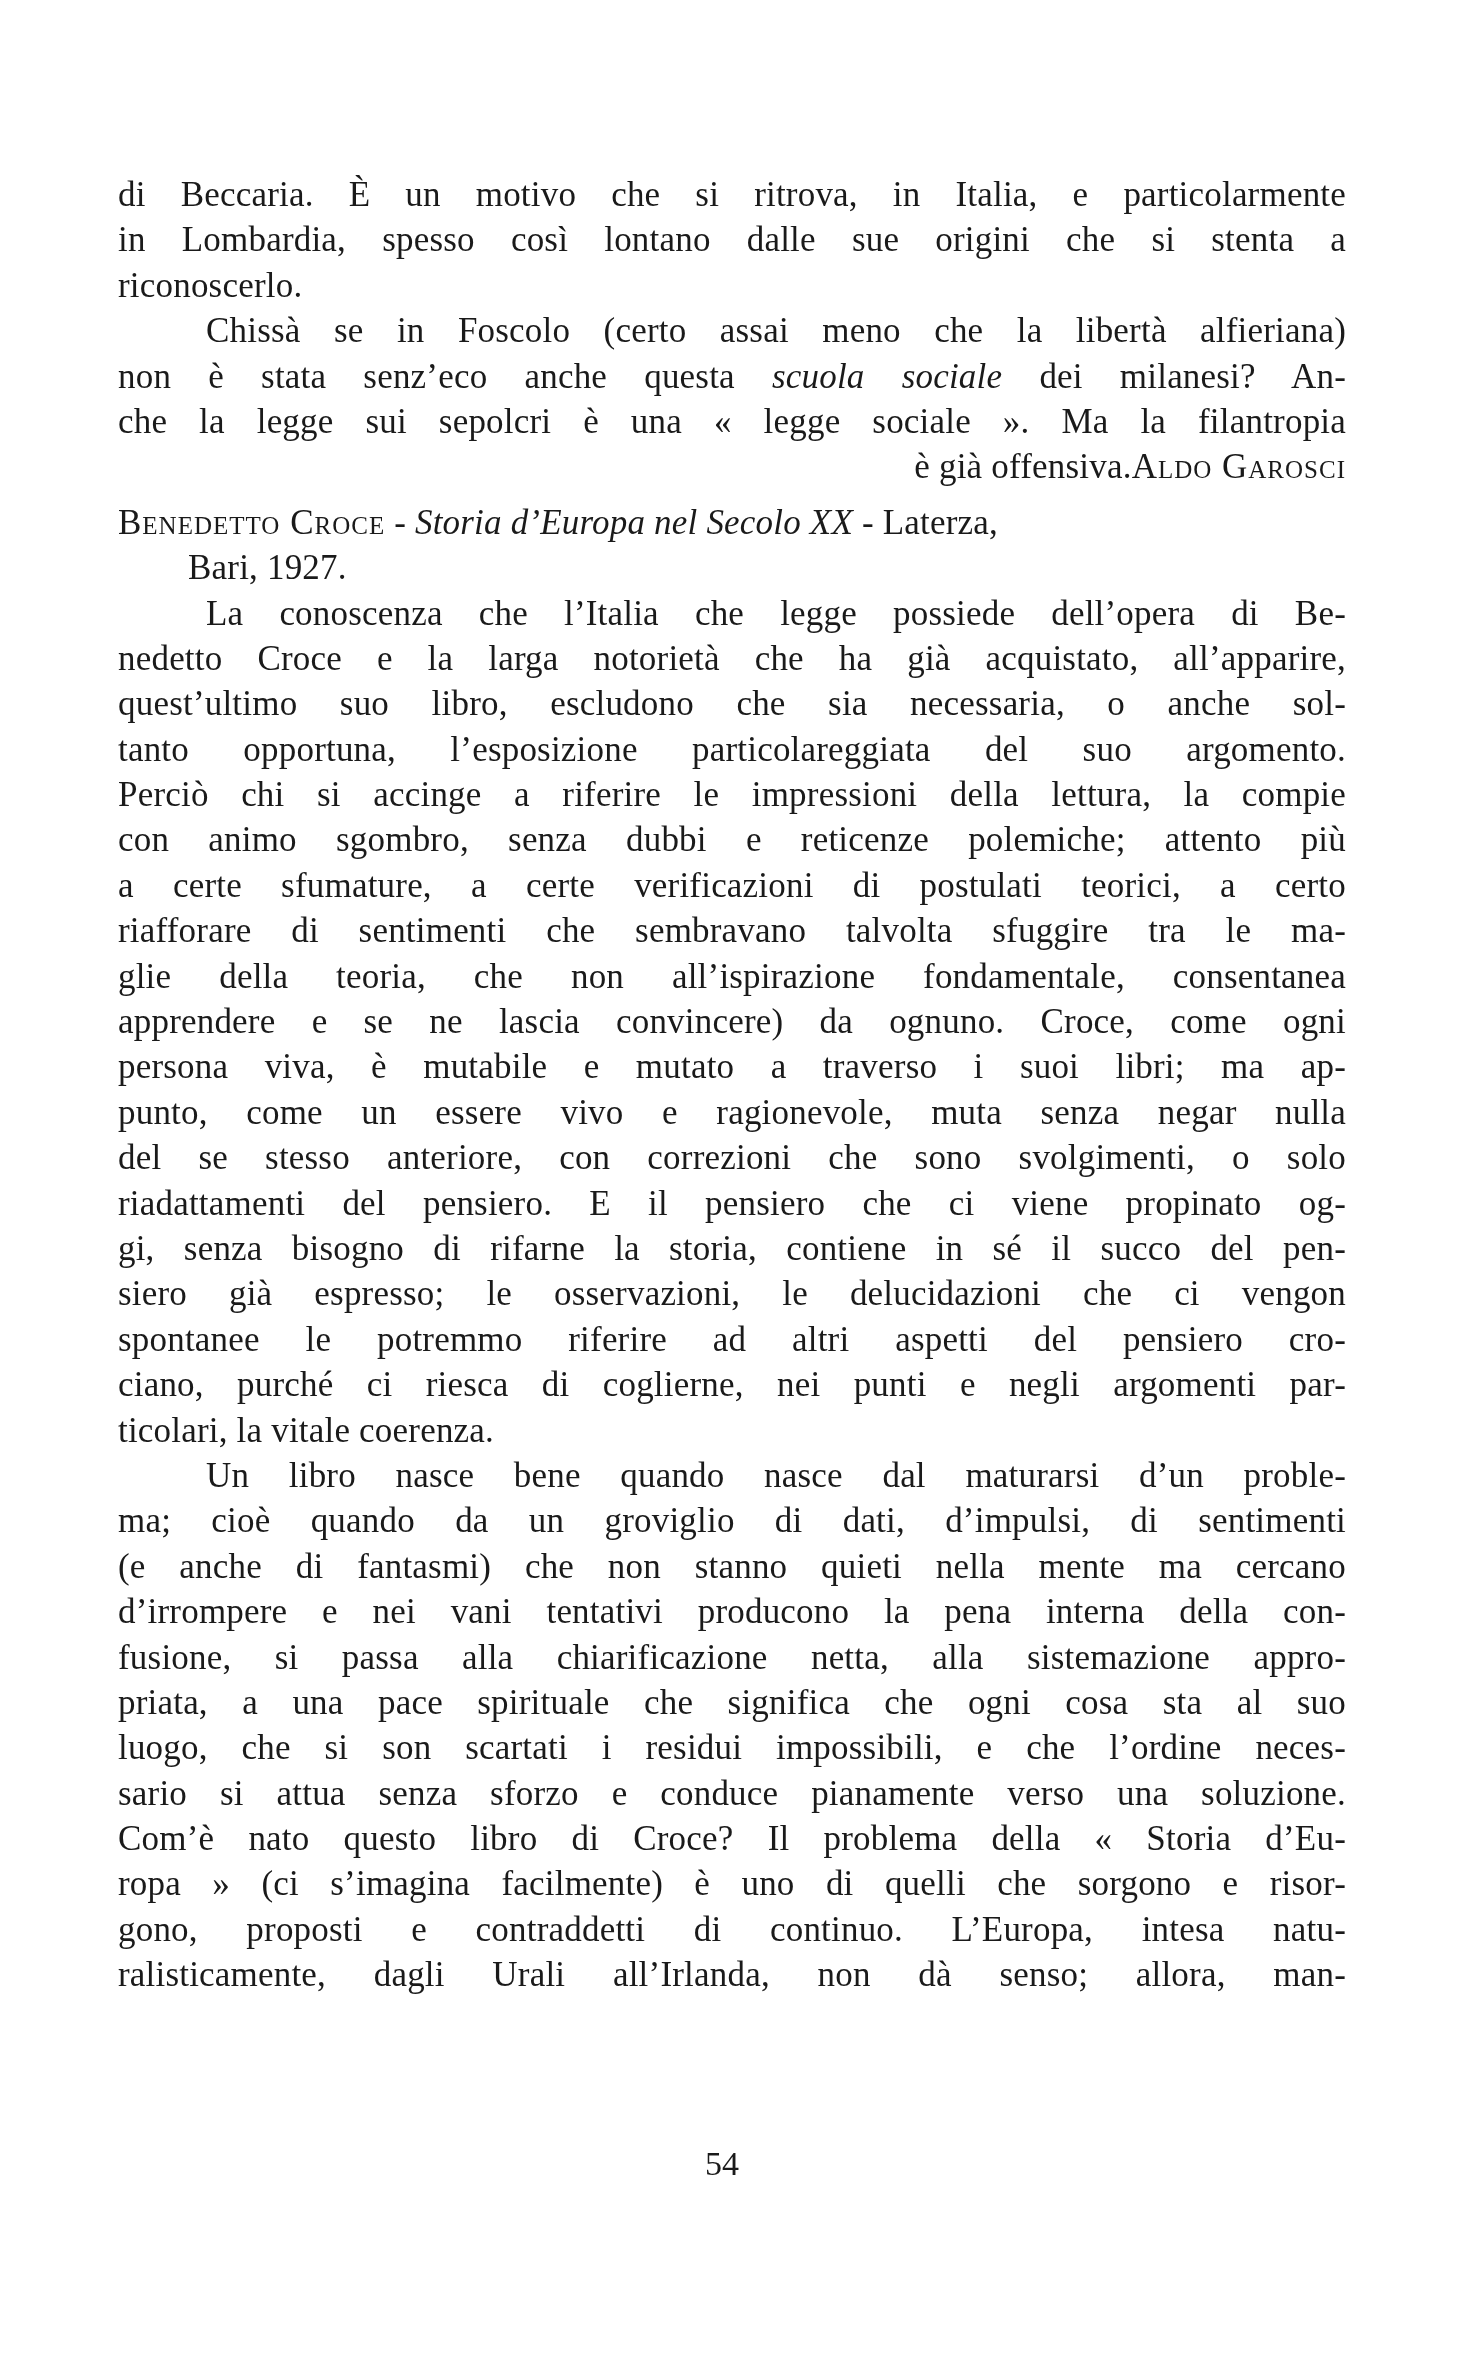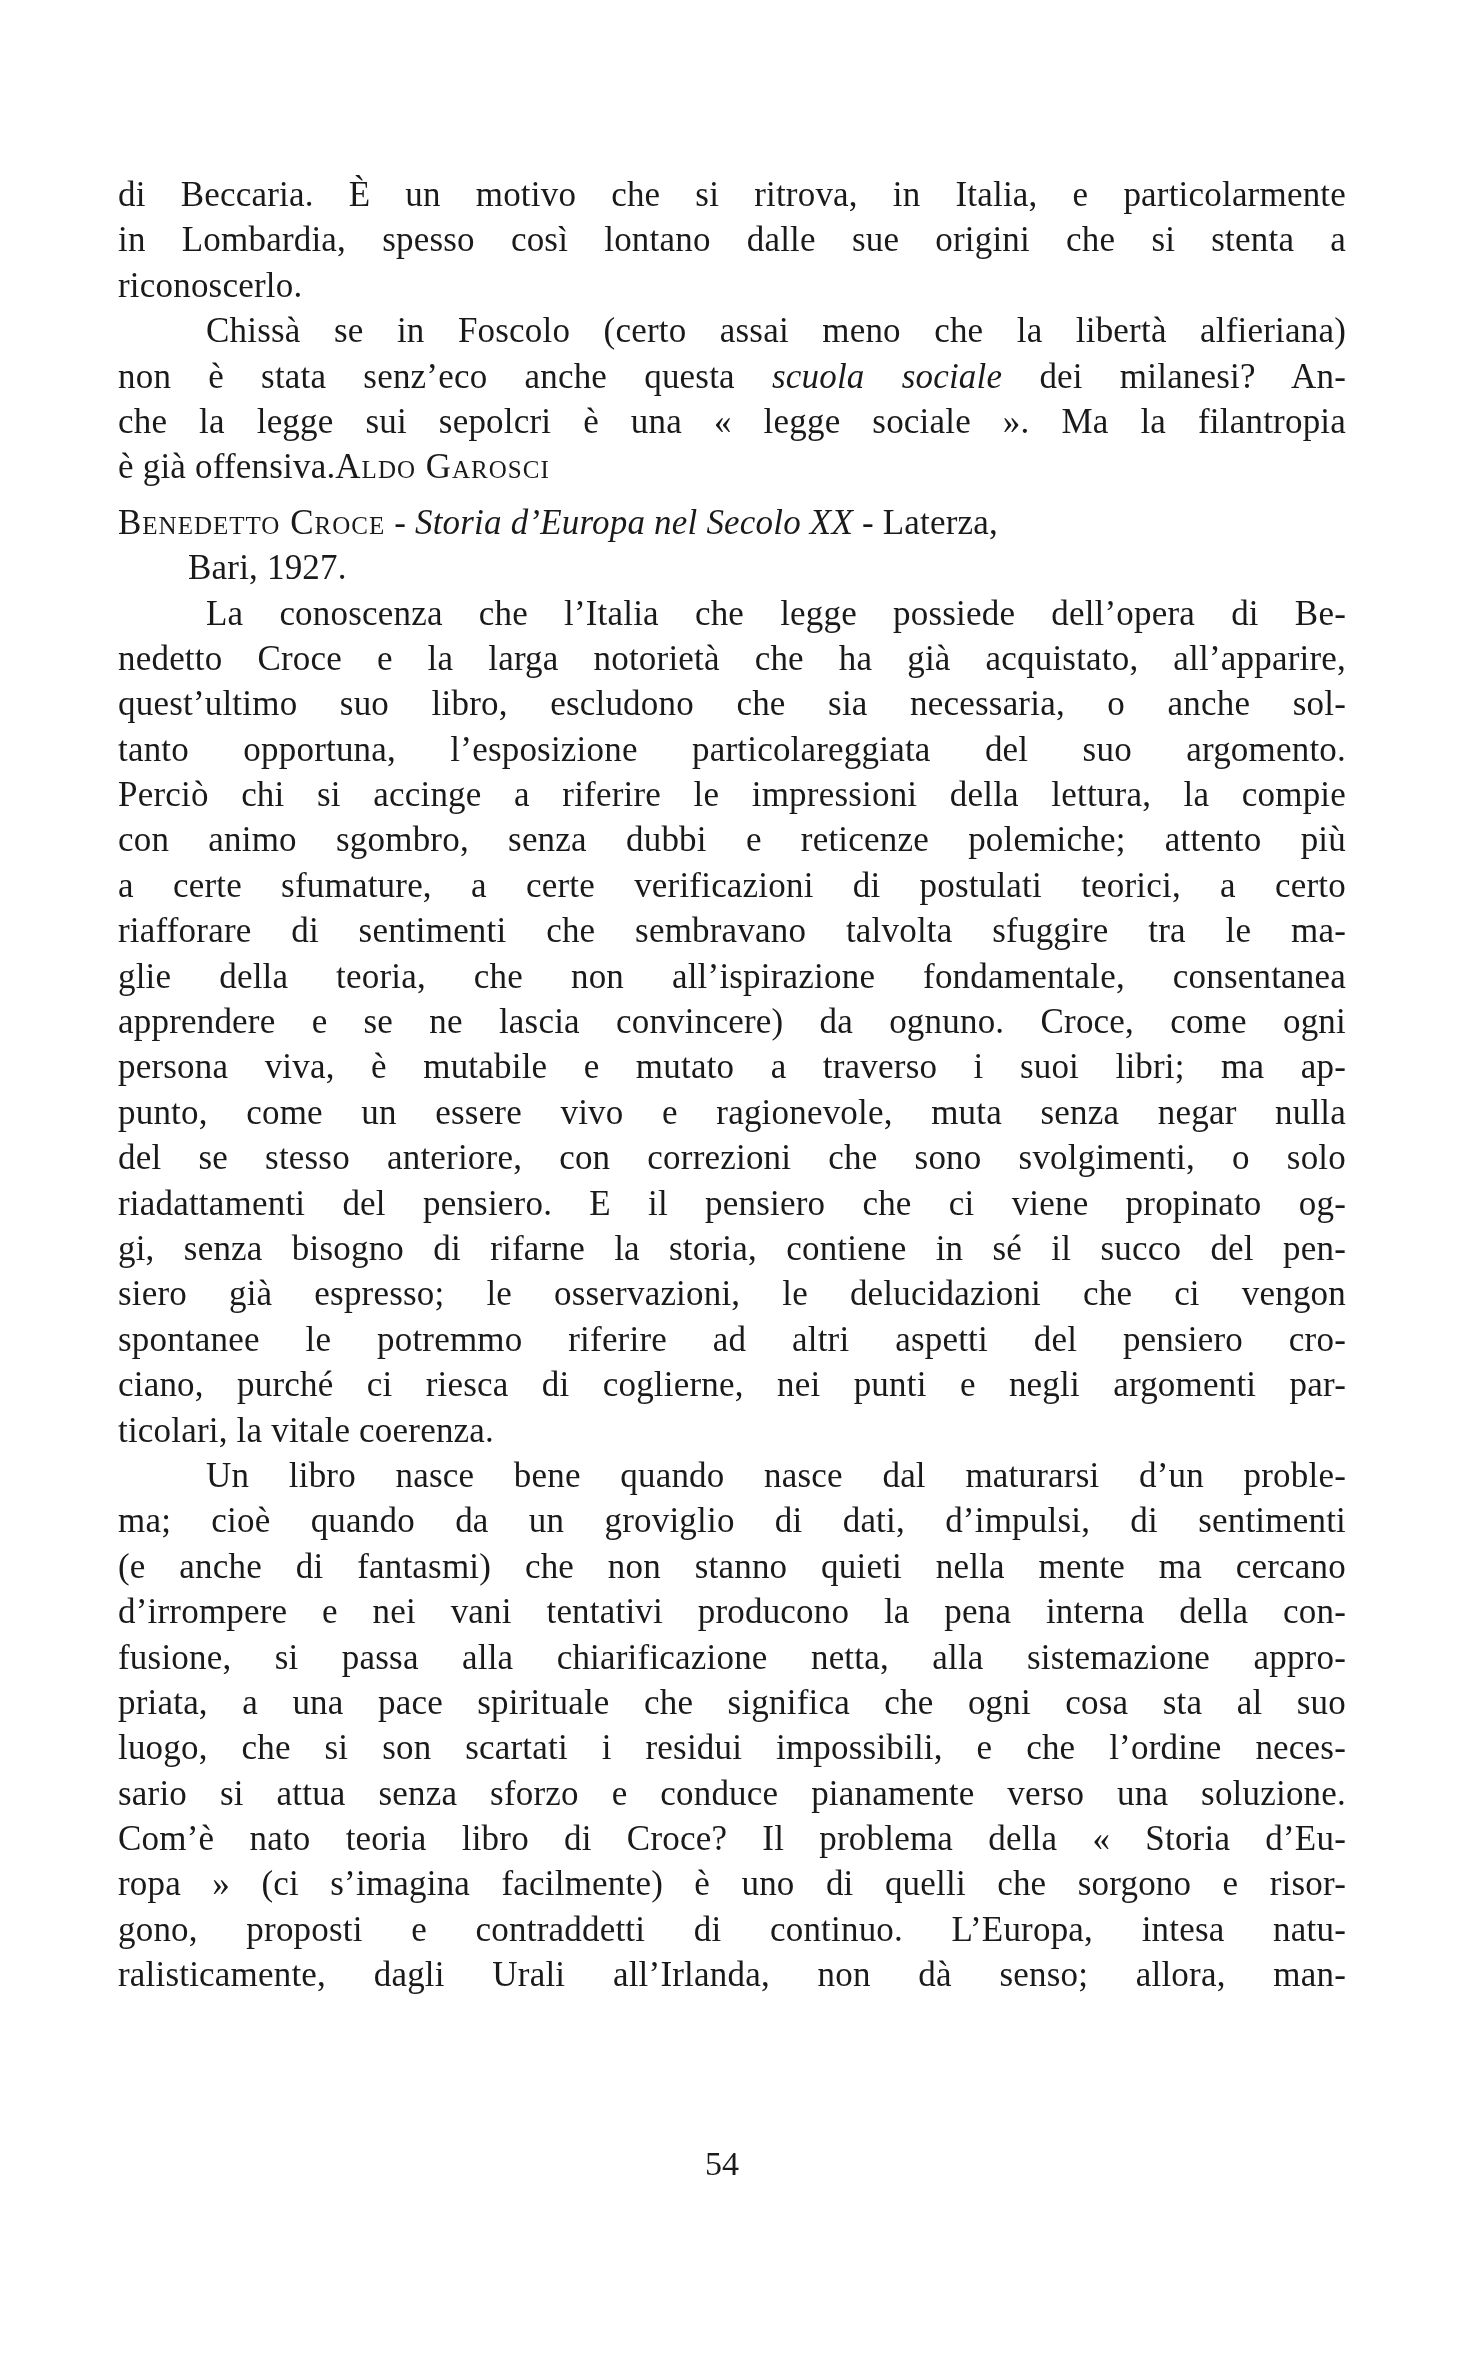--- a/index.html
+++ b/index.html
@@ -4,21 +4,21 @@
 <style>
   html, body { margin:0; padding:0; background:#ffffff; }
   body { width:1464px; height:2361px; position:relative; overflow:hidden;
          font-family:"Liberation Serif","DejaVu Serif",serif; color:#1a1a1a; }
   .page { position:absolute; left:118px; top:172px; width:1228px; }
   .line { display:block; height:45.4px; line-height:45.4px; font-size:35px;
           white-space:nowrap; text-align:justify; text-align-last:justify; letter-spacing:0.2px; }
   .line.last { text-align-last:left; }
   .indent { padding-left:88px; }
   .hang { padding-left:70px; }
-  .sig-row { display:flex; justify-content:flex-start; }
+  .sig-row { display:flex; justify-content:flex-end; }
   .sc { font-variant:small-caps; letter-spacing:1px;font-family:Liberation Serif, serif; }
   .gap { height:10px; }
   .pageno { position:absolute; left:0; width:1444px; top:2145px; text-align:center;
             font-size:34px; }
   i { font-style:italic; }
 </style>
 </head>
 <body>
 
 <div class="page">
@@ -66,20 +66,20 @@
     </div>
   <div id="p2">
       <span class="line indent">Un libro nasce bene quando nasce dal maturarsi d’un proble-</span>
       <span class="line">ma; cioè quando da un groviglio di dati, d’impulsi, di sentimenti</span>
       <span class="line">(e anche di fantasmi) che non stanno quieti nella mente ma cercano</span>
       <span class="line">d’irrompere e nei vani tentativi producono la pena interna della con-</span>
       <span class="line">fusione, si passa alla chiarificazione netta, alla sistemazione appro-</span>
       <span class="line">priata, a una pace spirituale che significa che ogni cosa sta al suo</span>
       <span class="line">luogo, che si son scartati i residui impossibili, e che l’ordine neces-</span>
       <span class="line">sario si attua senza sforzo e conduce pianamente verso una soluzione.</span>
-      <span class="line">Com’è nato teoria libro di Croce? Il problema della « Storia d’Eu-</span>
+      <span class="line">Com’è nato questo libro di Croce? Il problema della « Storia d’Eu-</span>
       <span class="line">ropa » (ci s’imagina facilmente) è uno di quelli che sorgono e risor-</span>
       <span class="line">gono, proposti e contraddetti di continuo. L’Europa, intesa natu-</span>
       <span class="line">ralisticamente, dagli Urali all’Irlanda, non dà senso; allora, man-</span>
     </div>
 </div>
 
 <div class="pageno">54</div>
 
 </body></html>

